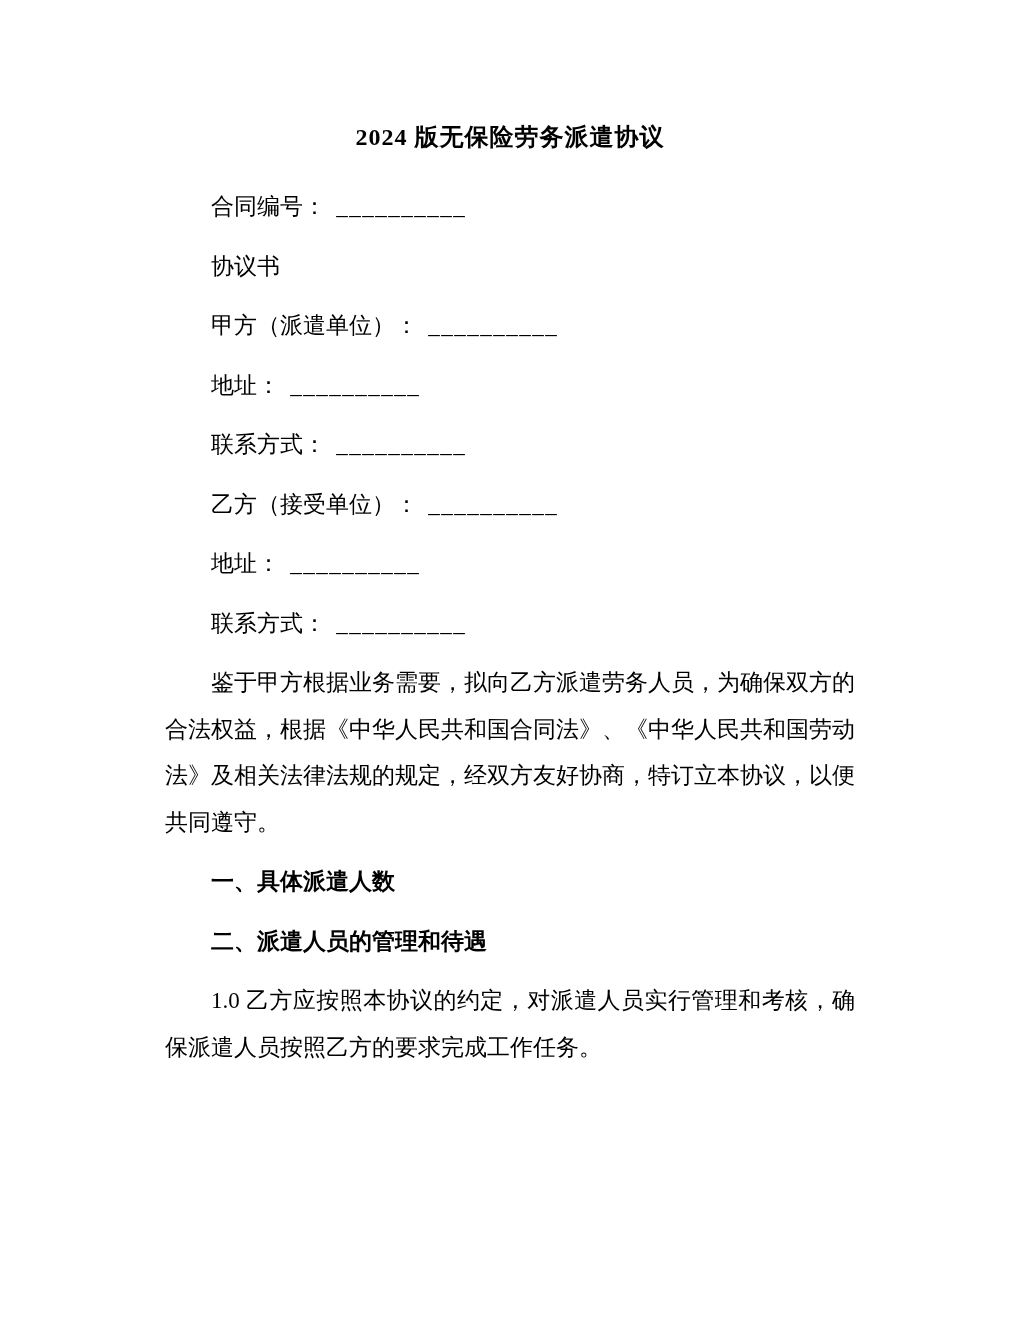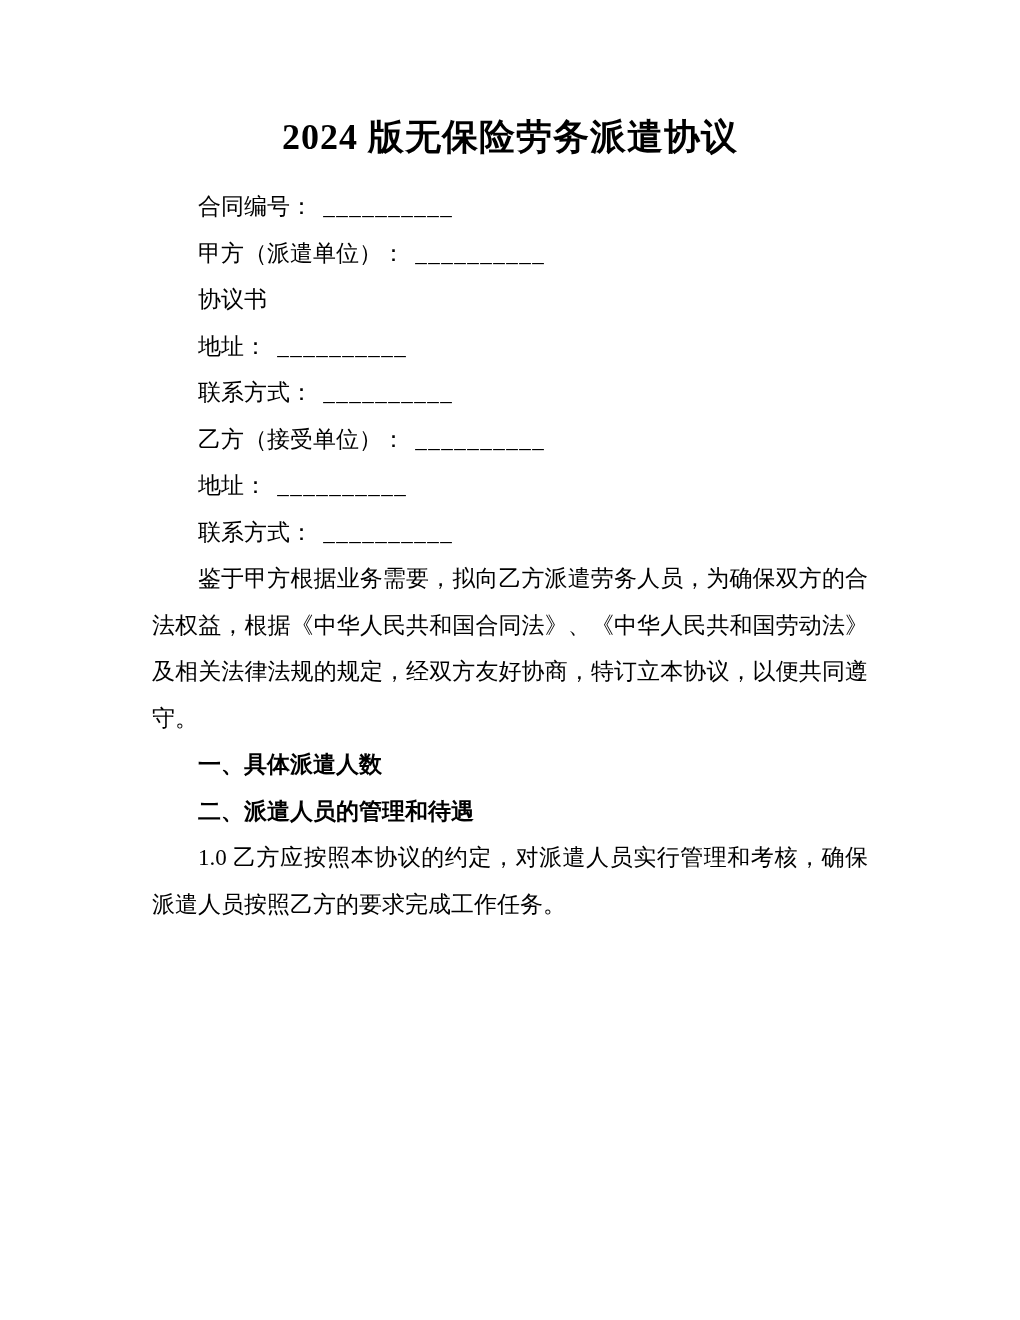--- a/index.html
+++ b/index.html
@@ -13,36 +13,36 @@
     height: 1320px;
     background: #ffffff;
     color: #000000;
     font-family: "Liberation Serif", "DejaVu Serif", serif;
     overflow: hidden;
     box-sizing: border-box;
     padding: 112px 152px 0 152px;
   }
   .doc-title {
     margin: 0;
-    font-size: 36px;
+    font-size: 24px;
     line-height: 50px;
     font-weight: bold;
     text-align: center;
     letter-spacing: 1px;
     white-space: nowrap;
   }
   .doc-body {
     margin-top: 22px;
     font-size: 23px;
     line-height: 46.5px;
     text-align: justify;
     text-justify: inter-ideograph;
   }
   .doc-body p {
-    margin: 0;
+    margin: 13px;
     text-indent: 2em;
   }
   .field-line .blank {
     margin-left: 0.45em;
     letter-spacing: 1.5px;
   }
   .section-heading {
     font-weight: bold;
   }
 </style>
@@ -53,25 +53,25 @@
 
   <h1 class="doc-title">2024 版无保险劳务派遣协议</h1>
 
   <div class="doc-body">
 
     <p class="field-line">
       <span>合同编号：</span><span class="blank">__________</span>
     </p>
 
     <p class="field-line">
-      <span>甲方（派遣单位）：</span><span class="blank">__________</span>
+      <span>协议书</span><span class="blank"></span>
     </p>
 
     <p class="field-line">
-      <span>协议书</span><span class="blank"></span>
+      <span>甲方（派遣单位）：</span><span class="blank">__________</span>
     </p>
 
     <p class="field-line">
       <span>地址：</span><span class="blank">__________</span>
     </p>
 
     <p class="field-line">
       <span>联系方式：</span><span class="blank">__________</span>
     </p>
 

